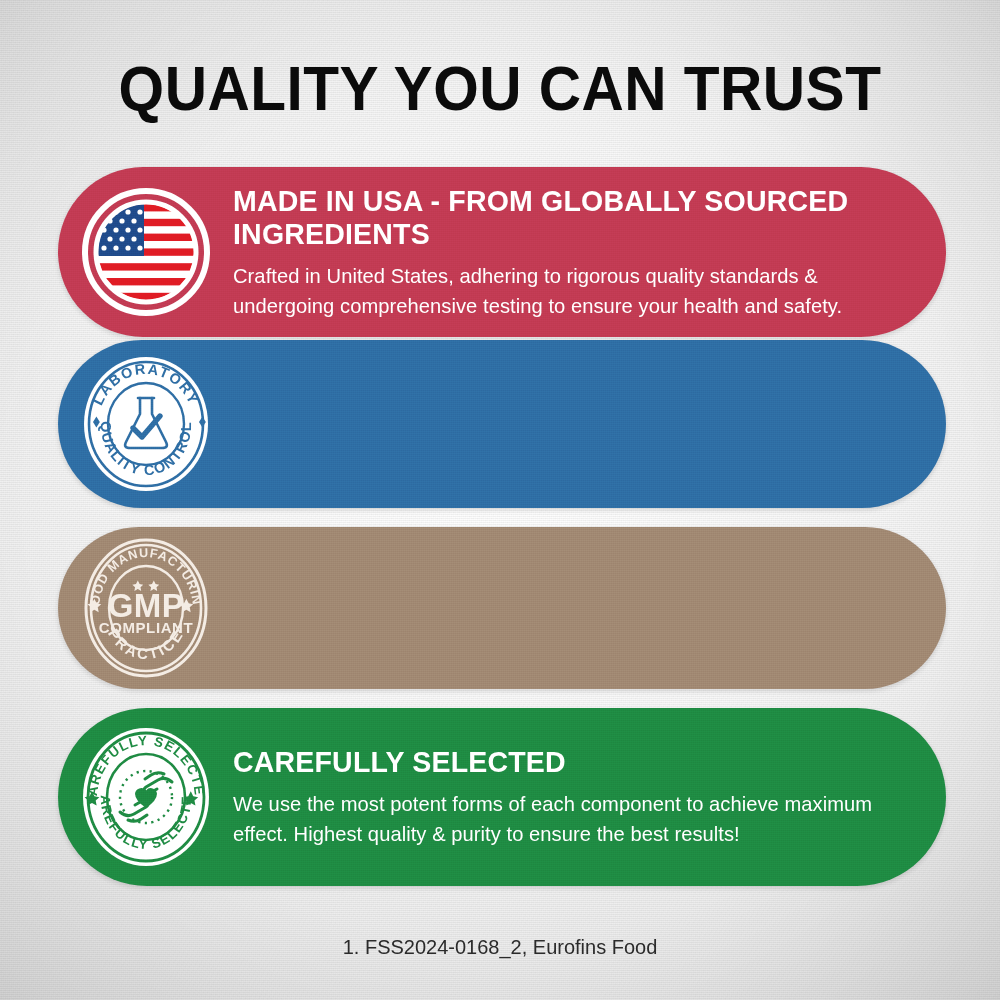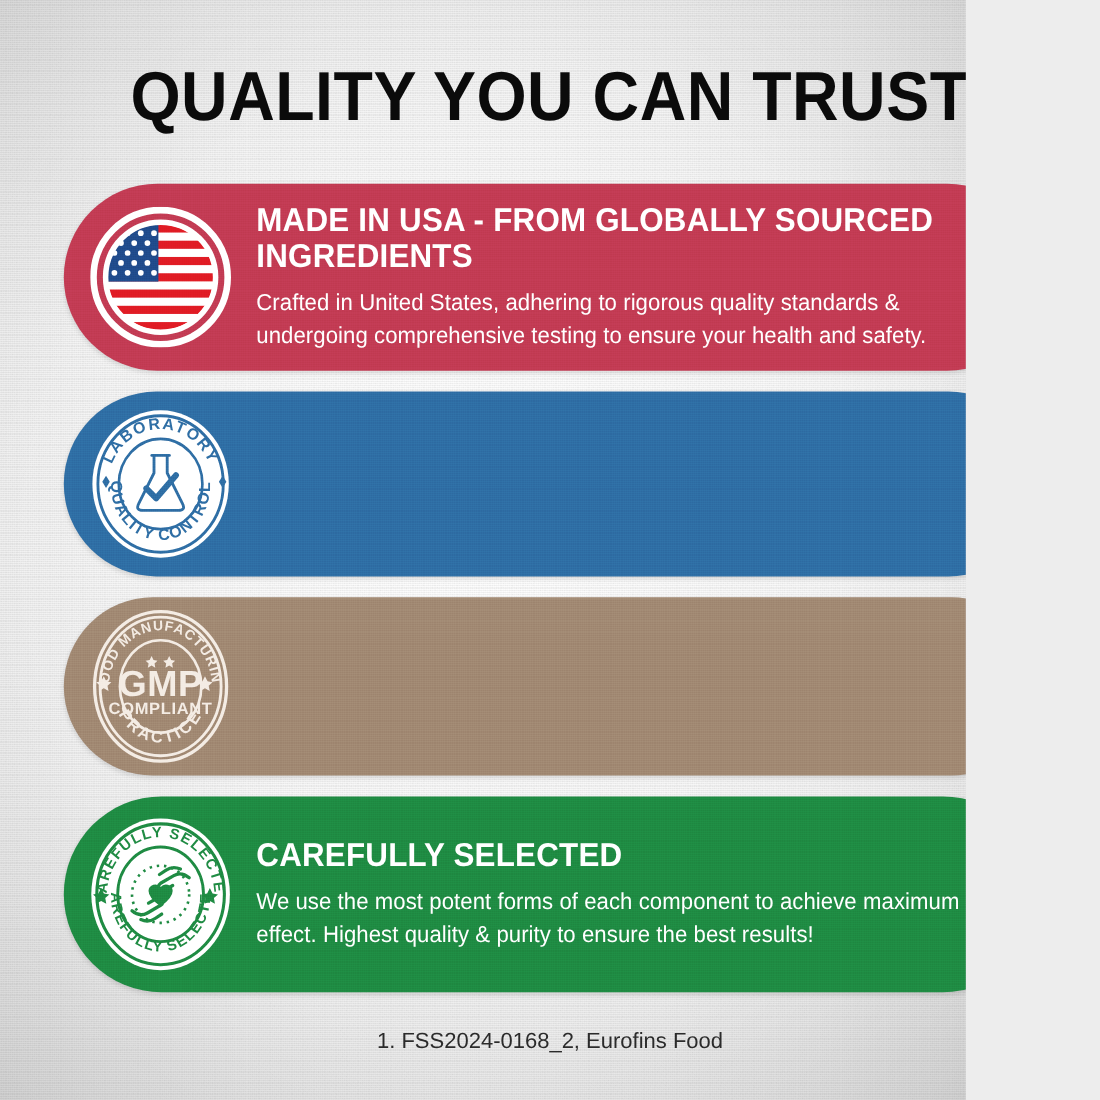--- a/index.html
+++ b/index.html
@@ -10,21 +10,21 @@
     width: 1000px;
     height: 1000px;
     overflow: hidden;
     font-family: "Liberation Sans", sans-serif;
     background: #ededed;
   }
 
   
   #page {
     position: relative;
-    width: 878px;
+    width: 1000px;
     height: 1000px;
     background:
       radial-gradient(ellipse 78% 72% at 50% 46%,
         rgba(255,255,255,0.95) 0%,
         rgba(250,250,250,0.75) 45%,
         rgba(228,228,228,0.35) 78%,
         rgba(210,210,210,0.55) 100%),
       linear-gradient(180deg, #eeeeee 0%, #f1f1f1 30%, #efefef 70%, #e9e9e9 100%);
     overflow: hidden;
   }
@@ -86,21 +86,21 @@
     position: absolute;
     inset: 0;
     border-radius: 999px;
     pointer-events: none;
     opacity: 0.22;
     background-image:
       repeating-linear-gradient(0deg, rgba(255,255,255,0.16) 0px, rgba(255,255,255,0.16) 1px, rgba(0,0,0,0.07) 1px, rgba(0,0,0,0.07) 2px),
       repeating-linear-gradient(90deg, rgba(255,255,255,0.10) 0px, rgba(255,255,255,0.10) 1px, rgba(0,0,0,0.05) 1px, rgba(0,0,0,0.05) 2px);
     mix-blend-mode: overlay;
   }
-  .b1 { height: 170px; margin-bottom: 19px; }
+  .b1 { height: 170px; margin-bottom: 3px; }
   .b2 { height: 168px; margin-bottom: 19px; }
   .b3 { height: 162px; margin-bottom: 19px; }
   .b4 { height: 178px; }
 
   .badge-wrap {
     flex: 0 0 auto;
     width: 175px;
     display: flex;
     align-items: center;
     justify-content: center;

